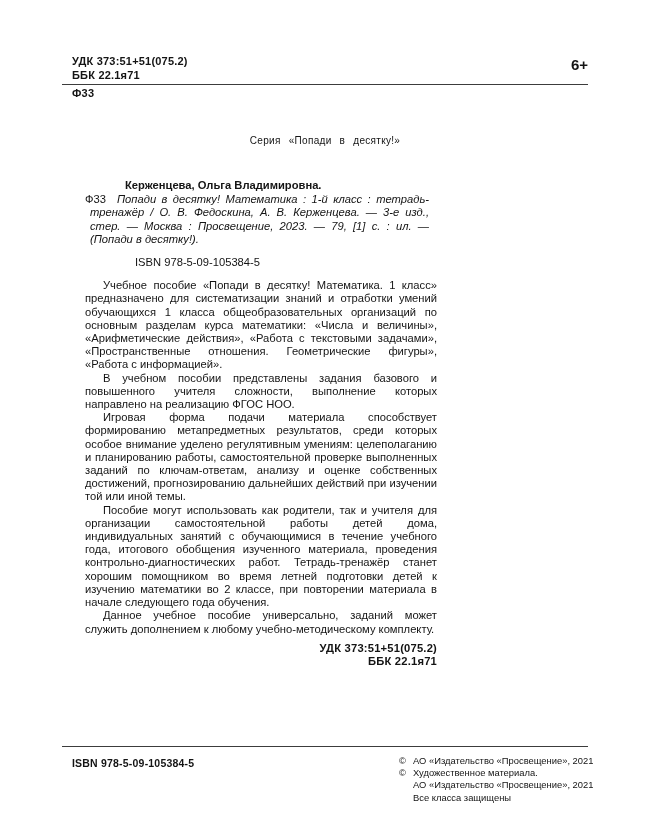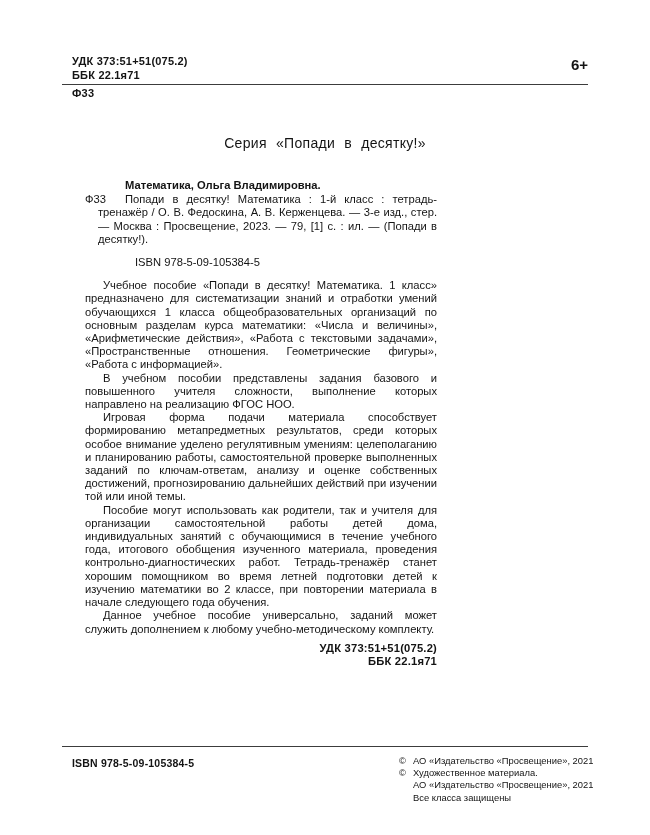--- a/index.html
+++ b/index.html
@@ -29,32 +29,32 @@
     position: absolute; right: 62px; top: 56px;
     font-size: 15px; font-weight: bold;
   }
   .sign1 {
     position: absolute; left: 72px; top: 87px;
     font-size: 11px; font-weight: bold; letter-spacing: 0.2px;
   }
   .series {
     position: absolute; top: 135px; left: 0; width: 650px;
     text-align: center;
-    font-size: 14px; letter-spacing: 0.3px; word-spacing: 5px;
+    font-size: 10px; letter-spacing: 0.3px; word-spacing: 5px;
   }
 
   .main {
     position: absolute; left: 85px; top: 179px; width: 352px;
     font-size: 11.2px; line-height: 13.2px;
     -webkit-hyphens: auto; hyphens: auto;
   }
   .catalog { position: relative; }
   .sign2 { position: absolute; left: 0; top: 14px; }
   .author { font-weight: bold; margin-left: 40px; margin-bottom: 1px; }
-  .bib { margin-left: 13px; width: 339px; text-indent: 27px; text-align: justify; }
+  .bib { margin-left: 5px; width: 339px; text-indent: 27px; text-align: justify; font-style: italic; }
   .isbn-top { margin-left: 50px; margin-top: 10px; }
 
   .annotation { margin-top: 10px; }
   .annotation p { text-indent: 18px; text-align: justify; }
 
   .codes { margin-top: 6px; font-weight: bold; text-align: right; letter-spacing: 0.2px; }
 
   .footer-isbn {
     position: absolute; left: 72px; top: 757px;
     font-size: 10.5px; font-weight: bold; letter-spacing: 0.2px;
@@ -80,21 +80,21 @@
 <div class="rule" id="rule-top"></div>
 
 <div class="sign1">Ф33</div>
 
 <div class="series">Серия «Попади в десятку!»</div>
 
 <div class="main">
 
   <div class="catalog">
     <span class="sign2">Ф33</span>
-    <p class="author">Математика, Ольга Владимировна.</p>
+    <p class="author">Керженцева, Ольга Владимировна.</p>
     <p class="bib">Попади в десятку! Математика : 1-й класс : тетрадь-тренажёр / О. В. Федоскина, А. В. Керженцева. — 3-е изд., стер. — Москва : Просвещение, 2023. — 79, [1] с. : ил. — (Попади в десятку!).</p>
     <p class="isbn-top">ISBN 978-5-09-105384-5</p>
   </div>
 
   <div class="annotation">
     <p>Учебное пособие «Попади в десятку! Математика. 1 класс» предназначено для систематизации знаний и отработки умений обучающихся 1 класса общеобразовательных организаций по основным разделам курса математики: «Числа и величины», «Арифметические действия», «Работа с текстовыми задачами», «Пространственные отношения. Геометрические фигуры», «Работа с информацией».</p>
     <p>В учебном пособии представлены задания базового и повышенного учителя сложности, выполнение которых направлено на реализацию ФГОС НОО.</p>
     <p>Игровая форма подачи материала способствует формированию метапредметных результатов, среди которых особое внимание уделено регулятивным умениям: целеполаганию и планированию работы, самостоятельной проверке выполненных заданий по ключам-ответам, анализу и оценке собственных достижений, прогнозированию дальнейших действий при изучении той или иной темы.</p>
     <p>Пособие могут использовать как родители, так и учителя для организации самостоятельной работы детей дома, индивидуальных занятий с обучающимися в течение учебного года, итогового обобщения изученного материала, проведения контрольно-диагностических работ. Тетрадь-тренажёр станет хорошим помощником во время летней подготовки детей к изучению математики во 2 классе, при повторении материала в начале следующего года обучения.</p>
     <p>Данное учебное пособие универсально, заданий может служить дополнением к любому учебно-методическому комплекту.</p>

